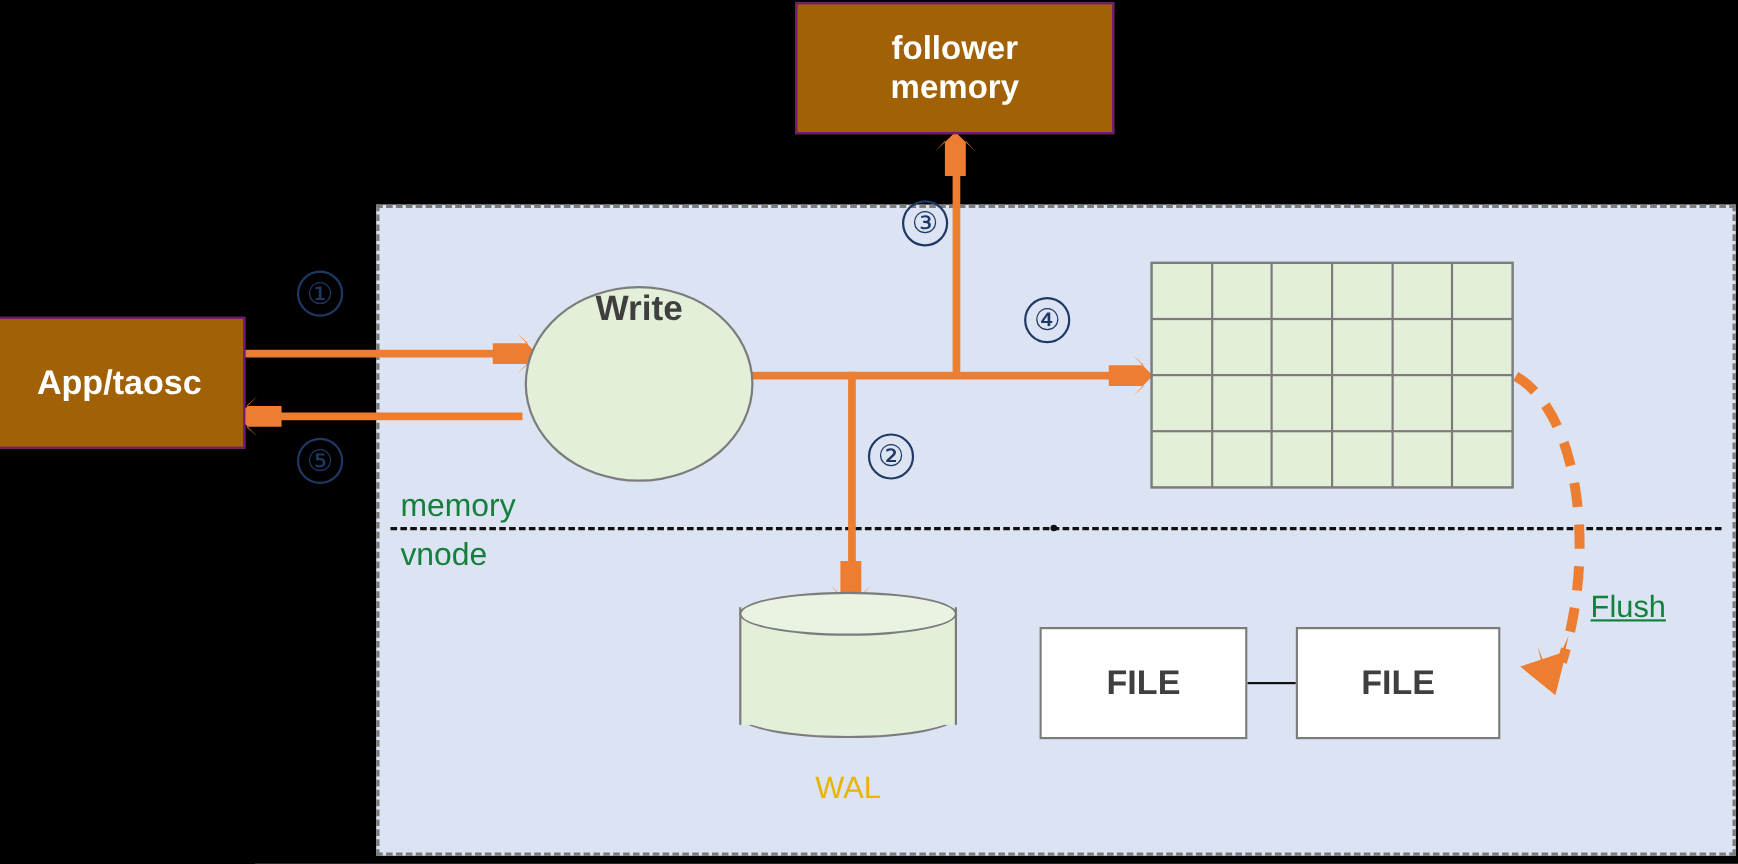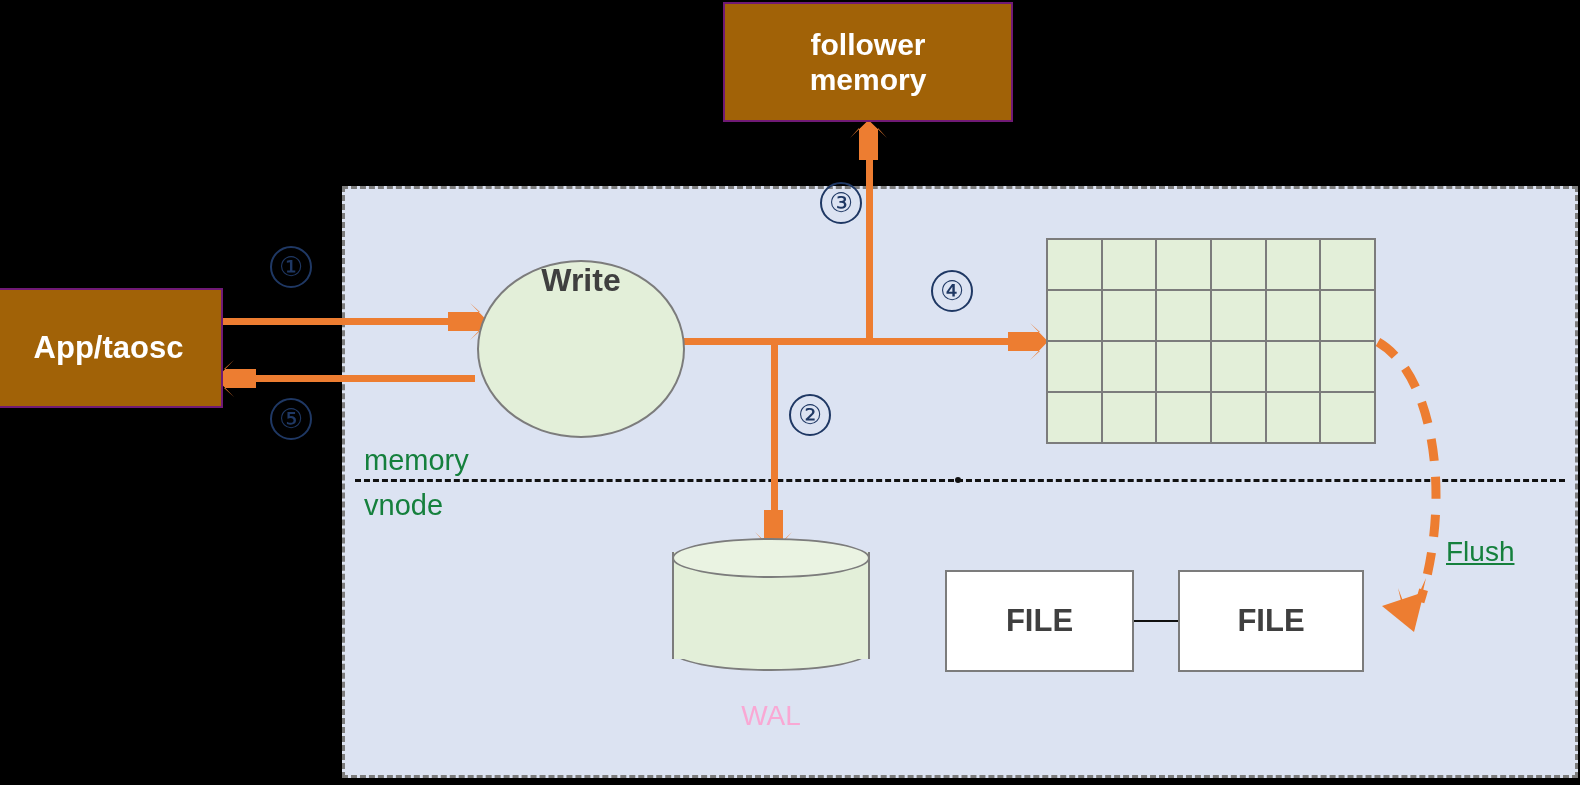--- a/index.html
+++ b/index.html
@@ -133,21 +133,21 @@
     background: #eaf3e2;
     box-sizing: border-box;
   }
   .cylinder-label {
     position: absolute;
     left: 672px;
     top: 700px;
     width: 198px;
     text-align: center;
     font-size: 28px;
-    color: #f9a8d4;
+    color: #eab308;
   }
 
   
   .file-box {
     position: absolute;
     background: #ffffff;
     border: 2px solid #7c7c7c;
     box-sizing: border-box;
     display: flex;
     align-items: center;

